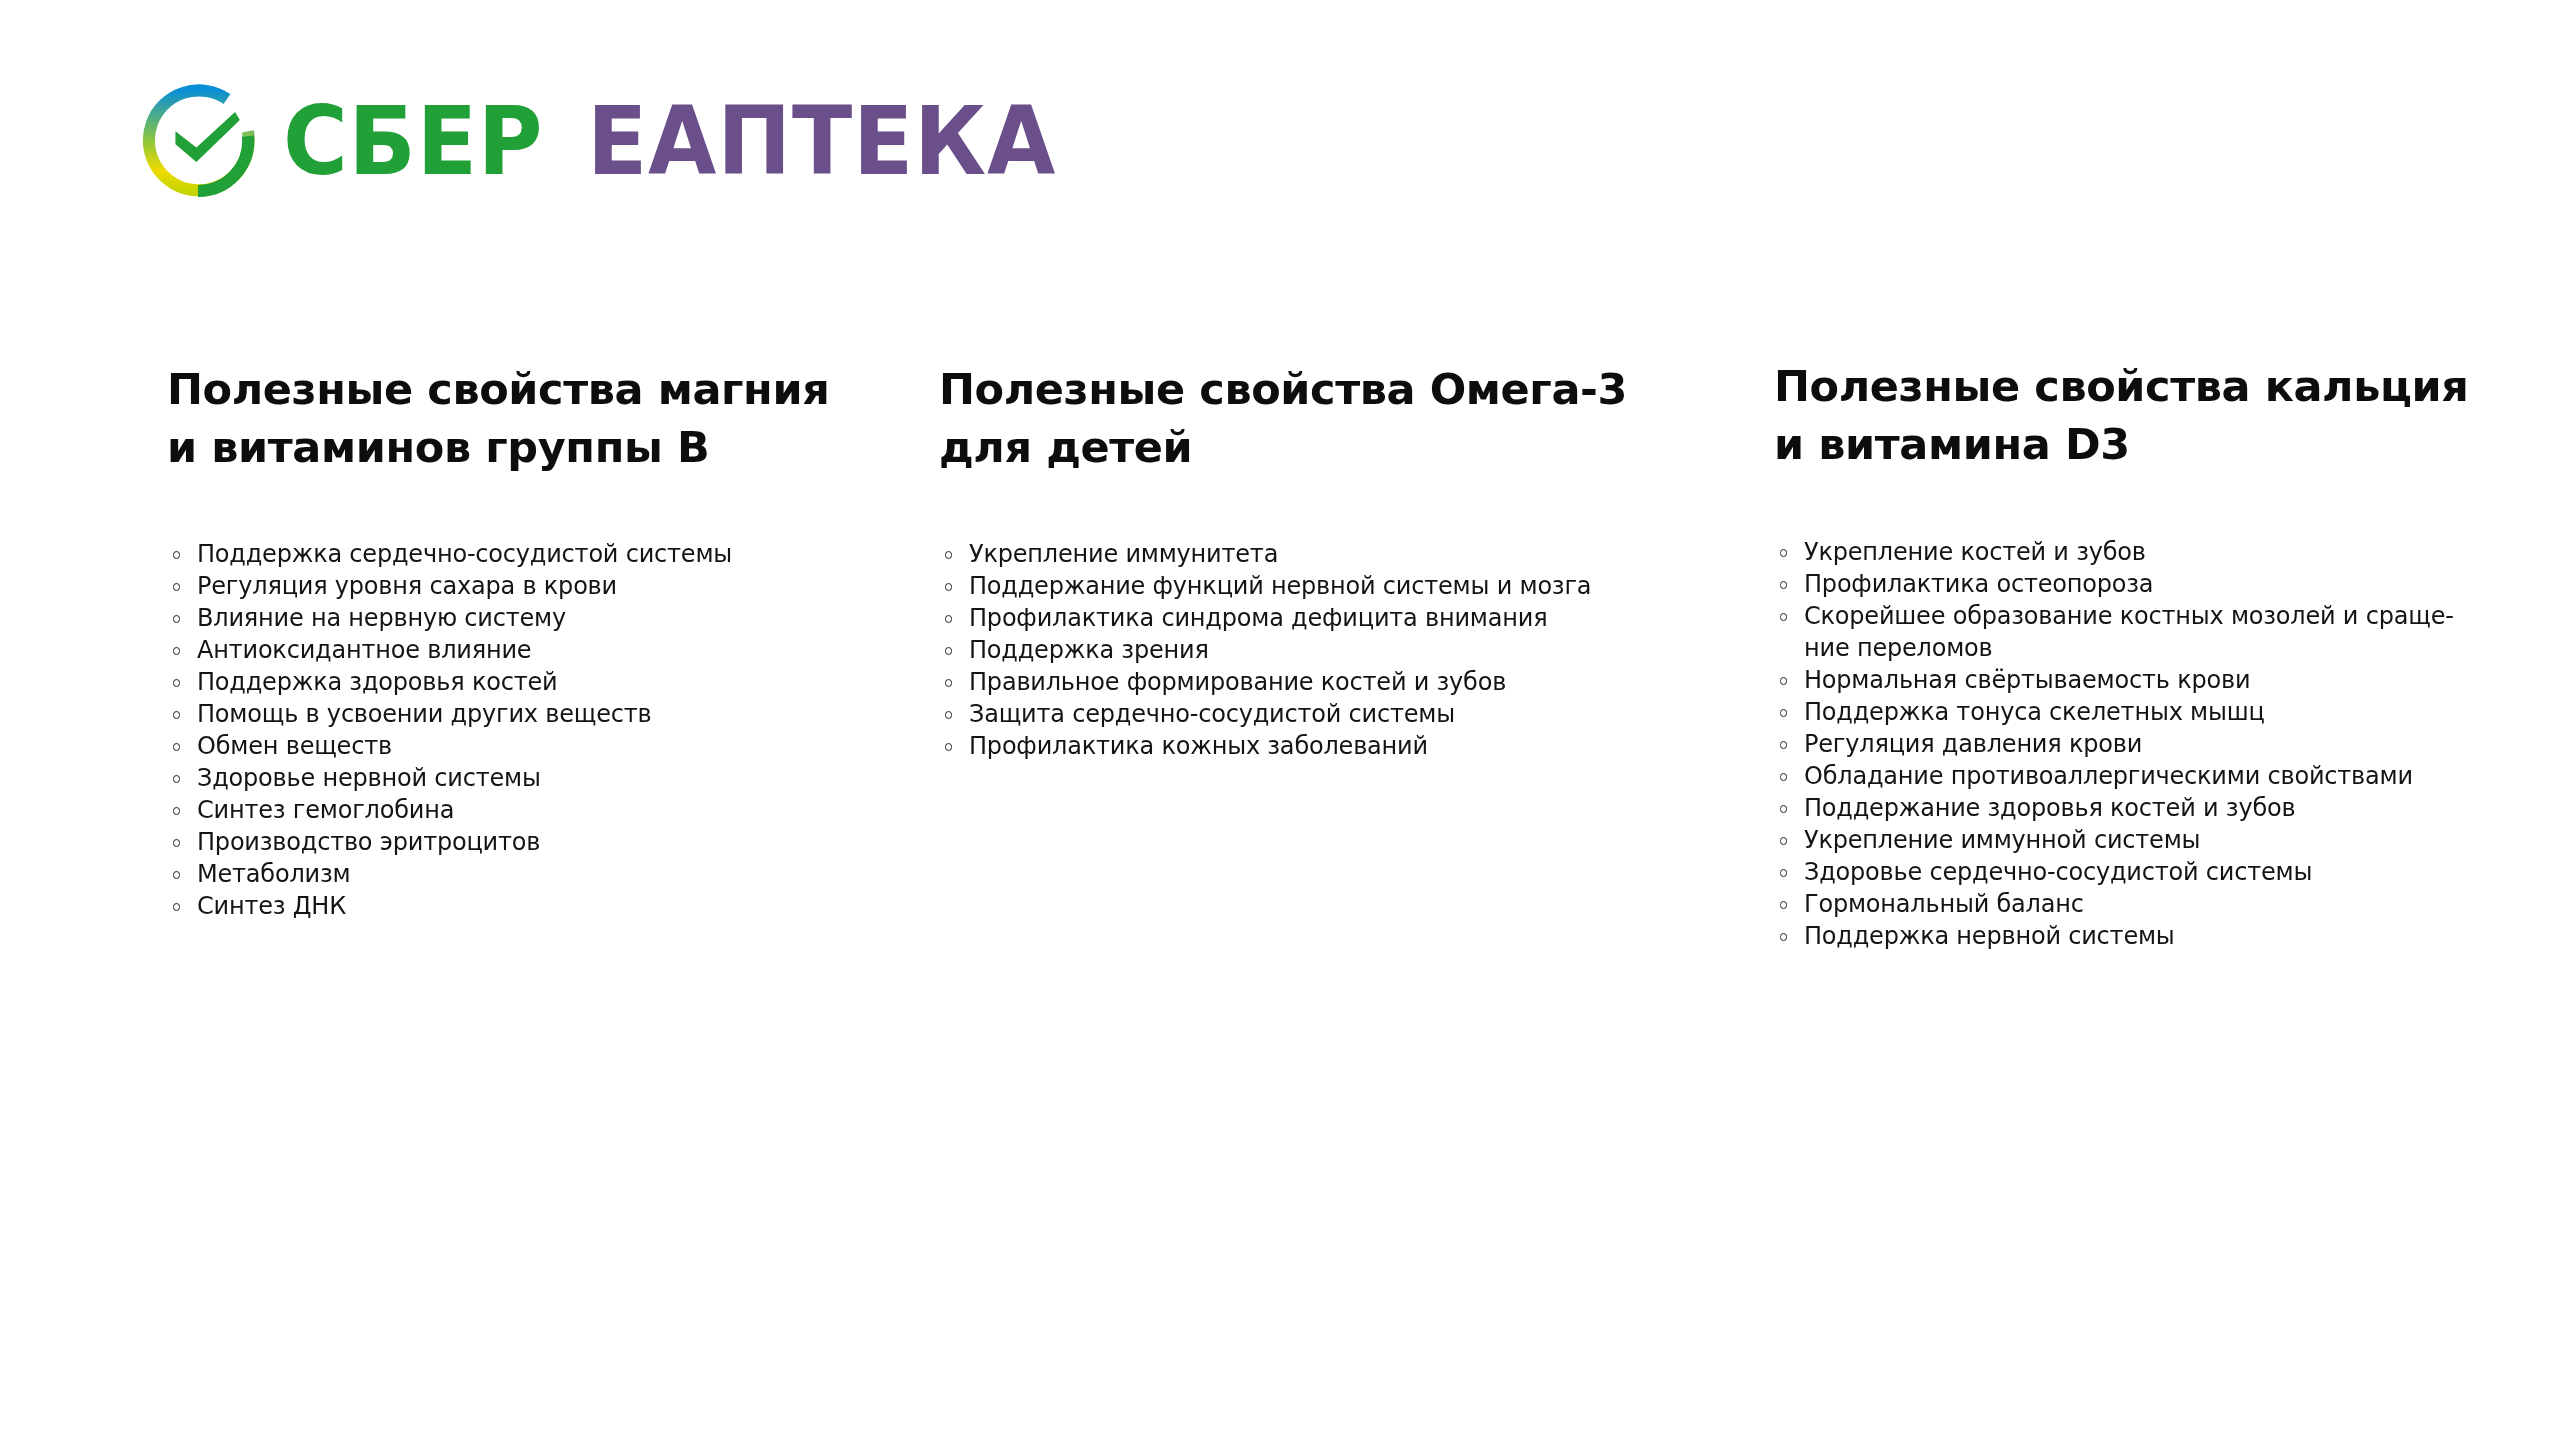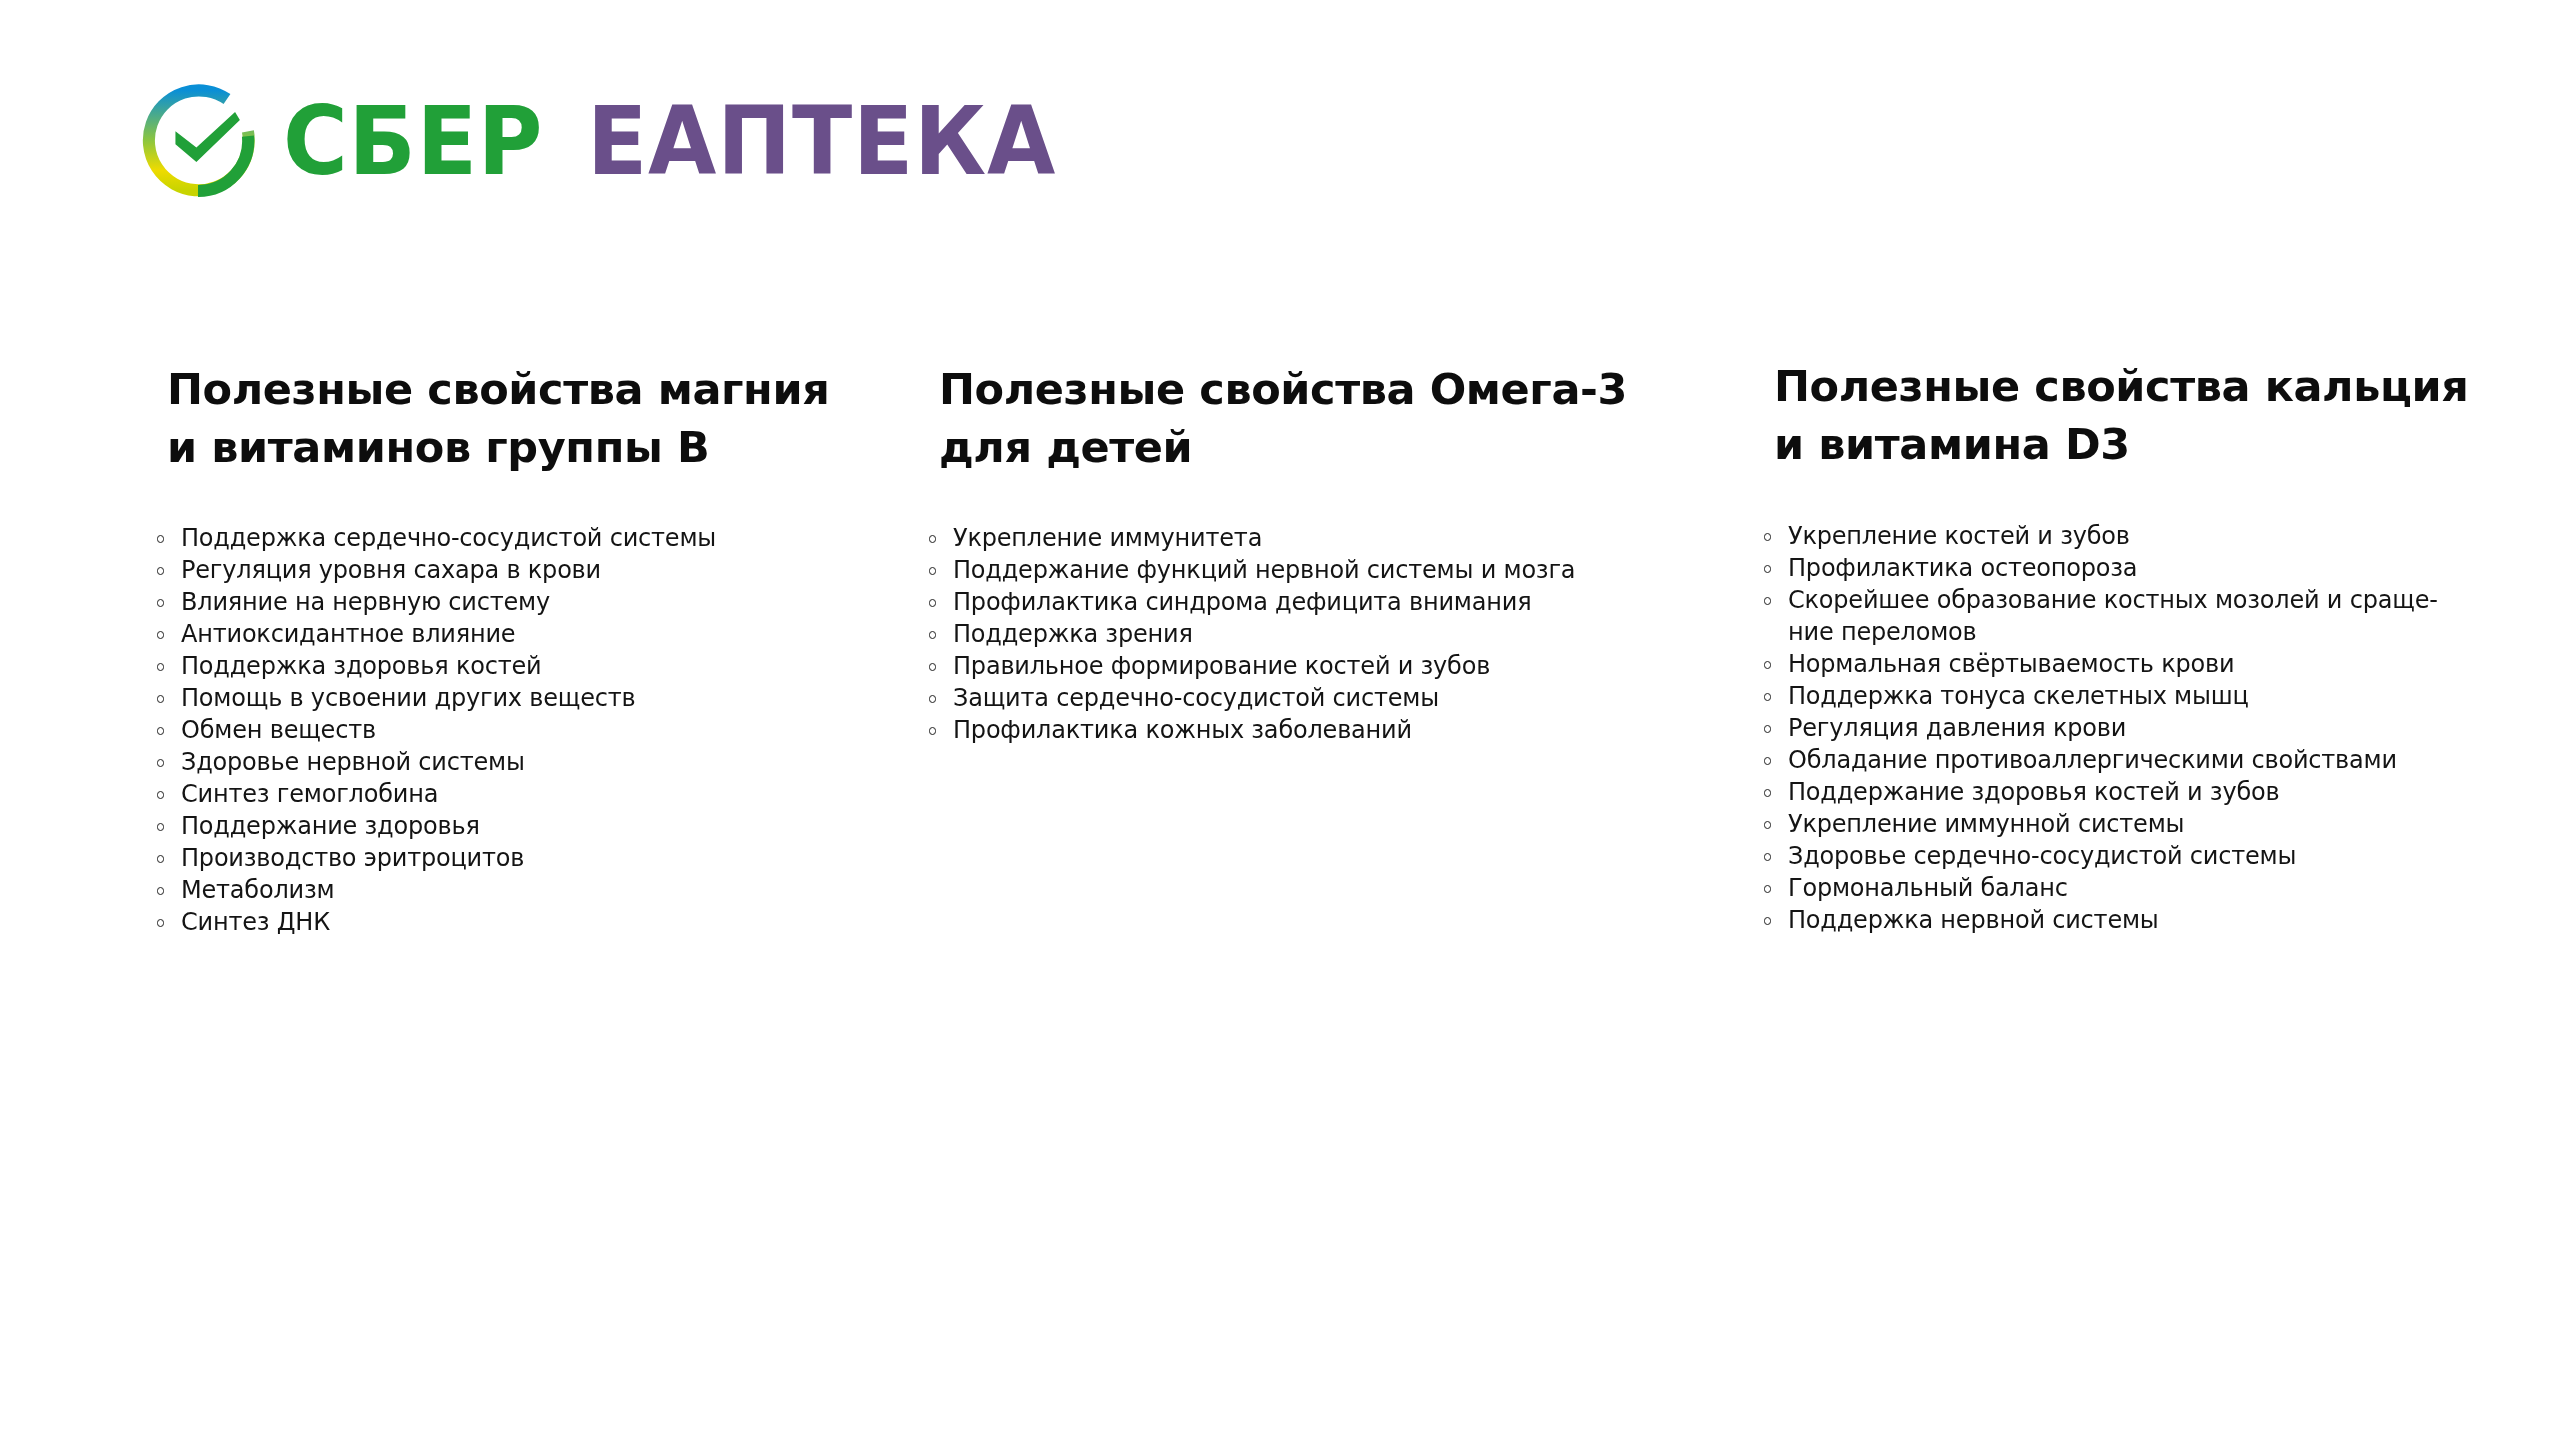--- a/index.html
+++ b/index.html
@@ -64,21 +64,21 @@
       font-weight: bold;
       font-size: 43px;
       line-height: 58px;
       margin: 12px;
       color: #0d0d0d;
       letter-spacing: -0.4px;
       white-space: nowrap;
     }
     .list {
       list-style: none;
-      margin: 0;
+      margin: 16px;
       padding: 0;
       position: absolute;
       left: 0;
       font-family: "DejaVu Sans", "Liberation Sans", sans-serif;
       font-size: 24px;
       line-height: 32px;
       color: #141414;
       letter-spacing: -0.2px;
     }
     .col-1 .list, .col-2 .list { top: 174px; }
@@ -140,21 +140,20 @@
   <ul class="list">
     <li class="list-item"><span class="bullet"></span><span>Поддержка сердечно-сосудистой системы</span></li>
     <li class="list-item"><span class="bullet"></span><span>Регуляция уровня сахара в крови</span></li>
     <li class="list-item"><span class="bullet"></span><span>Влияние на нервную систему</span></li>
     <li class="list-item"><span class="bullet"></span><span>Антиоксидантное влияние</span></li>
     <li class="list-item"><span class="bullet"></span><span>Поддержка здоровья костей</span></li>
     <li class="list-item"><span class="bullet"></span><span>Помощь в усвоении других веществ</span></li>
     <li class="list-item"><span class="bullet"></span><span>Обмен веществ</span></li>
     <li class="list-item"><span class="bullet"></span><span>Здоровье нервной системы</span></li>
     <li class="list-item"><span class="bullet"></span><span>Синтез гемоглобина</span></li>
-    <li class="list-item"><span class="bullet"></span><span>Поддержание здоровья</span></li>
     <li class="list-item"><span class="bullet"></span><span>Производство эритроцитов</span></li>
     <li class="list-item"><span class="bullet"></span><span>Метаболизм</span></li>
     <li class="list-item"><span class="bullet"></span><span>Синтез ДНК</span></li>
   </ul>
 </section>
 
 <section class="column col-2">
   <h2 class="heading">
     <span class="line-cont">Полезные свойства Омега-3</span>
     <span class="line-cont">для детей</span>

